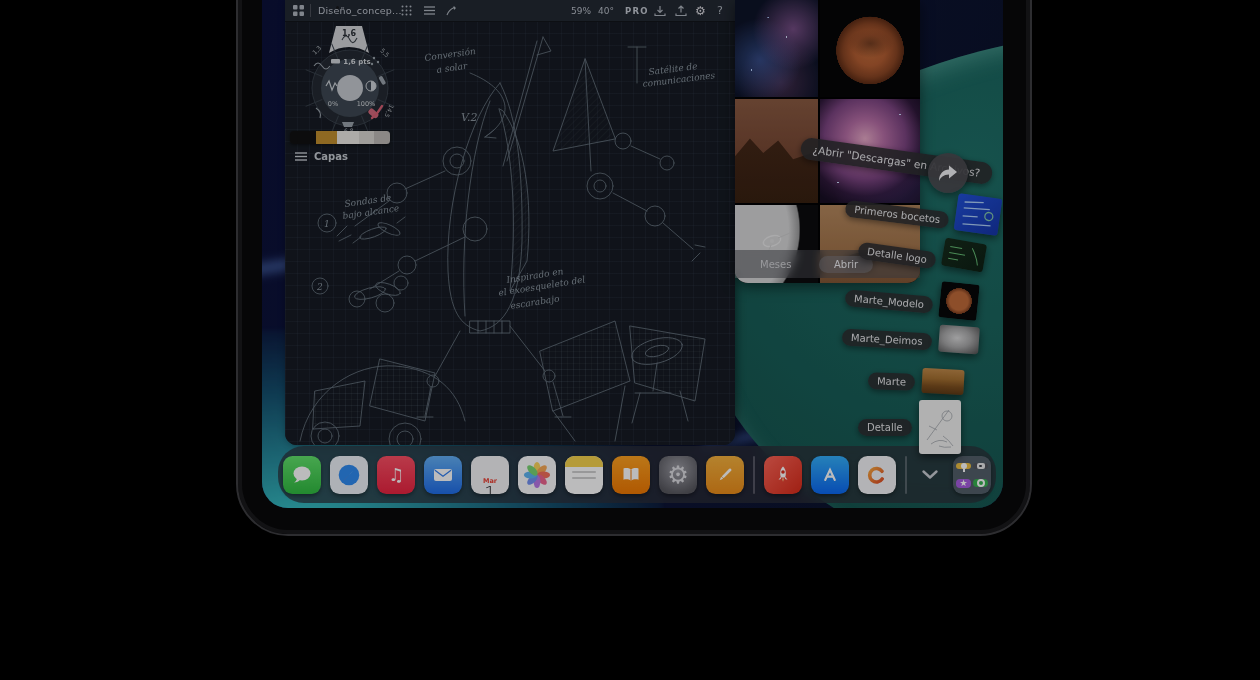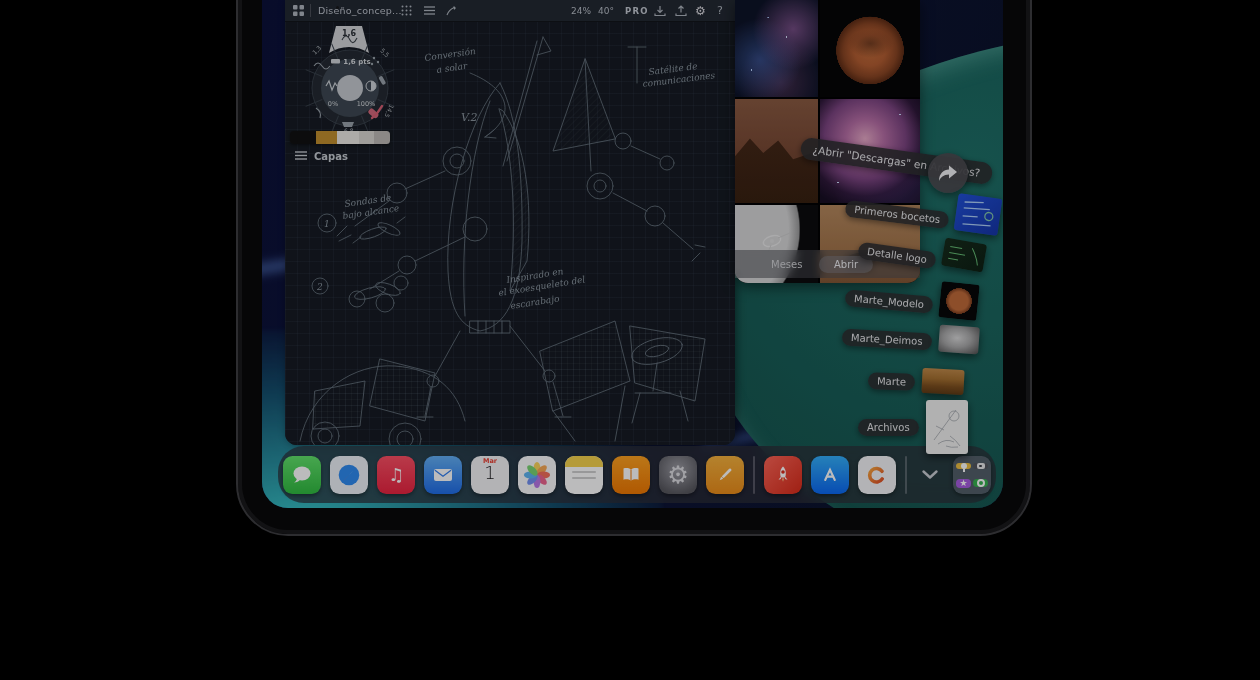--- a/index.html
+++ b/index.html
@@ -43,21 +43,21 @@
     background-image:linear-gradient(rgba(115,145,180,.07) 1px,transparent 1px),
                      linear-gradient(90deg,rgba(115,145,180,.07) 1px,transparent 1px);
     background-size:12px 12px;}
   .sketch{position:absolute;left:0;top:0;}
 
   .brush-widget{position:absolute;left:13px;top:24px;width:104px;height:110px;}
   .color-bar{position:absolute;left:5px;top:131px;width:100px;height:13px;border-radius:3.5px;overflow:hidden;
     display:flex;box-shadow:0 1px 3px rgba(0,0,0,.5);}
   .cb-seg{height:100%;}
   .cb-dot{position:absolute;left:51px;top:5.5px;width:3px;height:3px;border-radius:50%;background:#17181a;}
-  .layers-row{position:absolute;left:10px;top:151px;display:flex;align-items:flex-start;gap:7px;color:#c7ccd2;}
+  .layers-row{position:absolute;left:10px;top:151px;display:flex;align-items:center;gap:7px;color:#c7ccd2;}
   .layers-label{font-size:10px;font-weight:600;color:#c7ccd2;}
 
   
   .photos-app{position:absolute;left:473px;top:0;width:185px;height:283px;border-radius:0 0 13px 13px;
     overflow:hidden;background:#0d0d0f;box-shadow:0 4px 14px rgba(0,0,0,.5);}
   .ph-grid{position:absolute;inset:0;display:grid;grid-template-columns:83px 100px;grid-template-rows:97px 104px 82px;
     gap:2px;background:#000;}
   .ph{position:relative;overflow:hidden;}
   .ph-nebula1{background:
     radial-gradient(circle 1.5px at 20% 72%,#bcd6ff 0 45%,transparent 50%),
@@ -82,21 +82,21 @@
   .ph-voyager{background:radial-gradient(circle 150px at -35% 30%,#d6d6d6 0 55%,#9c9c9c 62%,transparent 63%),#0a0a0b;}
   .ph-voyager .craft{position:absolute;left:26%;top:30%;}
   .ph-rover{background:linear-gradient(180deg,#b5885c 0%,#a4754a 55%,#7e5231 100%);}
   .ph-rover::after{content:"";position:absolute;left:22%;top:58%;width:36%;height:22%;
     background:radial-gradient(ellipse at 50% 45%,#2c2013 0 55%,transparent 60%),
                radial-gradient(circle 3px at 25% 90%,#1d140b 0 60%,transparent 65%),
                radial-gradient(circle 3px at 70% 92%,#1d140b 0 60%,transparent 65%);}
   .ph-bar{position:absolute;left:0;top:250px;width:100%;height:28px;background:rgba(72,74,80,.55);
     backdrop-filter:blur(5px);display:flex;align-items:center;}
   .ph-tab{font-size:10px;color:#cfd0d3;}
-  .ph-tab-months{position:absolute;left:36px;}
+  .ph-tab-months{position:absolute;left:25px;}
   .ph-tab-all{position:absolute;left:84px;padding:3px 15px;border-radius:13px;background:rgba(125,126,132,.5);
     color:#ededf0;}
 
   
   .drag-layer{position:absolute;inset:0;pointer-events:none;}
   .pill{background:rgba(44,44,47,.9);color:#e6e6e8;border-radius:9px;padding:3px 9px;font-size:10px;
     white-space:nowrap;box-shadow:0 2px 6px rgba(0,0,0,.45);}
   .tooltip{position:absolute;left:538px;top:150px;transform:rotate(8deg);font-size:10.5px;border-radius:13px;
     padding:5px 12px;}
   .share-btn{position:absolute;left:666px;top:153px;width:40px;height:40px;border-radius:50%;
@@ -116,21 +116,21 @@
 
   
   .dock{position:absolute;left:16px;top:446px;width:718px;height:57px;border-radius:26px;
     background:rgba(44,46,54,.72);backdrop-filter:blur(8px);display:flex;align-items:center;
     justify-content:center;gap:9px;padding:0 6px;box-sizing:border-box;}
   .dk{width:38px;height:38px;border-radius:9.5px;flex:0 0 auto;position:relative;overflow:hidden;
     display:flex;align-items:center;justify-content:center;box-shadow:0 2px 4px rgba(0,0,0,.4);}
   .dk svg{display:block}
   .dock-div{width:2px;height:38px;background:rgba(235,235,240,.25);border-radius:1px;flex:0 0 auto;}
   .dk-chevron{width:28px;height:38px;display:flex;align-items:center;justify-content:center;flex:0 0 auto;}
-  .cal-month{font-size:6.5px;font-weight:700;color:#ec4133;line-height:1;margin-top:2px;}
+  .cal-month{font-size:6.5px;font-weight:700;color:#ec4133;line-height:1;margin-top:22px;}
   .cal-day{font-size:18px;font-weight:300;color:#151517;line-height:1;}
   .ic-cal{display:flex;flex-direction:column;align-items:center;justify-content:flex-start;background:#f4f4f6;}
   .ic-notes{background:#fff;flex-direction:column;justify-content:flex-start;align-items:stretch;display:flex;}
   .notes-head{height:11px;background:#f7d44c;}
   .notes-line{height:2px;background:#cfcfcf;border-radius:1px;margin:4px 7px 0 7px;}
   .ic-settings{background:radial-gradient(circle at 50% 35%,#9c9ca3,#57575d 80%);}
   .gear-glyph{font-family:"DejaVu Sans",sans-serif;font-size:24px;color:#dcdce0;line-height:1;}
   .applib{background:rgba(122,128,142,.55);display:grid;grid-template-columns:15px 15px;grid-template-rows:15px 15px;
     gap:2px;place-content:center;}
   .mini{border-radius:4px;position:relative;display:flex;align-items:center;justify-content:center;}
@@ -288,21 +288,21 @@
               <line x1="1" y1="5.5" x2="12" y2="5.5"></line>
               <line x1="1" y1="9" x2="12" y2="9"></line>
           </svg>
         </div>
         <div class="dt" style="left:160px">
           <svg width="12" height="12" viewBox="0 0 12 12" stroke="#aeb5bd" stroke-width="1.1" fill="none">
             <path d="M2,10 C4,4 8,3 10,2"></path>
               <path d="M8.5,1 L11,3 L9,5 Z" fill="#aeb5bd" stroke="none"></path>
           </svg>
         </div>
-        <div class="dt tb-num" style="left:286px">24%</div>
+        <div class="dt tb-num" style="left:286px">59%</div>
         <div class="dt tb-num" style="left:313px">40°</div>
         <div class="dt tb-pro" style="left:340px">PRO</div>
         <div class="dt" style="left:369px">
           <svg width="12" height="12" viewBox="0 0 12 12" stroke="#aeb5bd" stroke-width="1.2" fill="none">
             <path d="M6,1 V7 M3.5,5 L6,7.5 L8.5,5"></path>
               <path d="M1,8.5 V10.5 H11 V8.5"></path>
           </svg>
         </div>
         <div class="dt" style="left:390px">
           <svg width="12" height="12" viewBox="0 0 12 12" stroke="#aeb5bd" stroke-width="1.2" fill="none">
@@ -439,21 +439,21 @@
         <span class="pill" style="transform:rotate(3deg)">Marte_Deimos</span>
         <div class="thumb th-deimos"></div>
       </div>
 
       <div class="drag-item" style="left:606px;top:369px">
         <span class="pill" style="transform:rotate(2deg)">Marte</span>
         <div class="thumb th-marss"></div>
       </div>
 
       <div class="drag-item" style="left:596px;top:400px">
-        <span class="pill">Archivos</span>
+        <span class="pill">Detalle</span>
         <div class="thumb th-sketch">
           <svg width="42" height="54" viewBox="0 0 42 54" stroke="#9aa0a6" stroke-width="0.8" fill="none" opacity="0.9">
             <path d="M8,40 L30,10 M12,44 q8,-6 16,-2"></path>
               <circle cx="28" cy="16" r="5"></circle>
             <path d="M10,26 l8,4 M24,36 q6,4 10,10 M20,46 q5,2 12,1"></path>
           </svg>
         </div>
       </div>
     </div>
 

